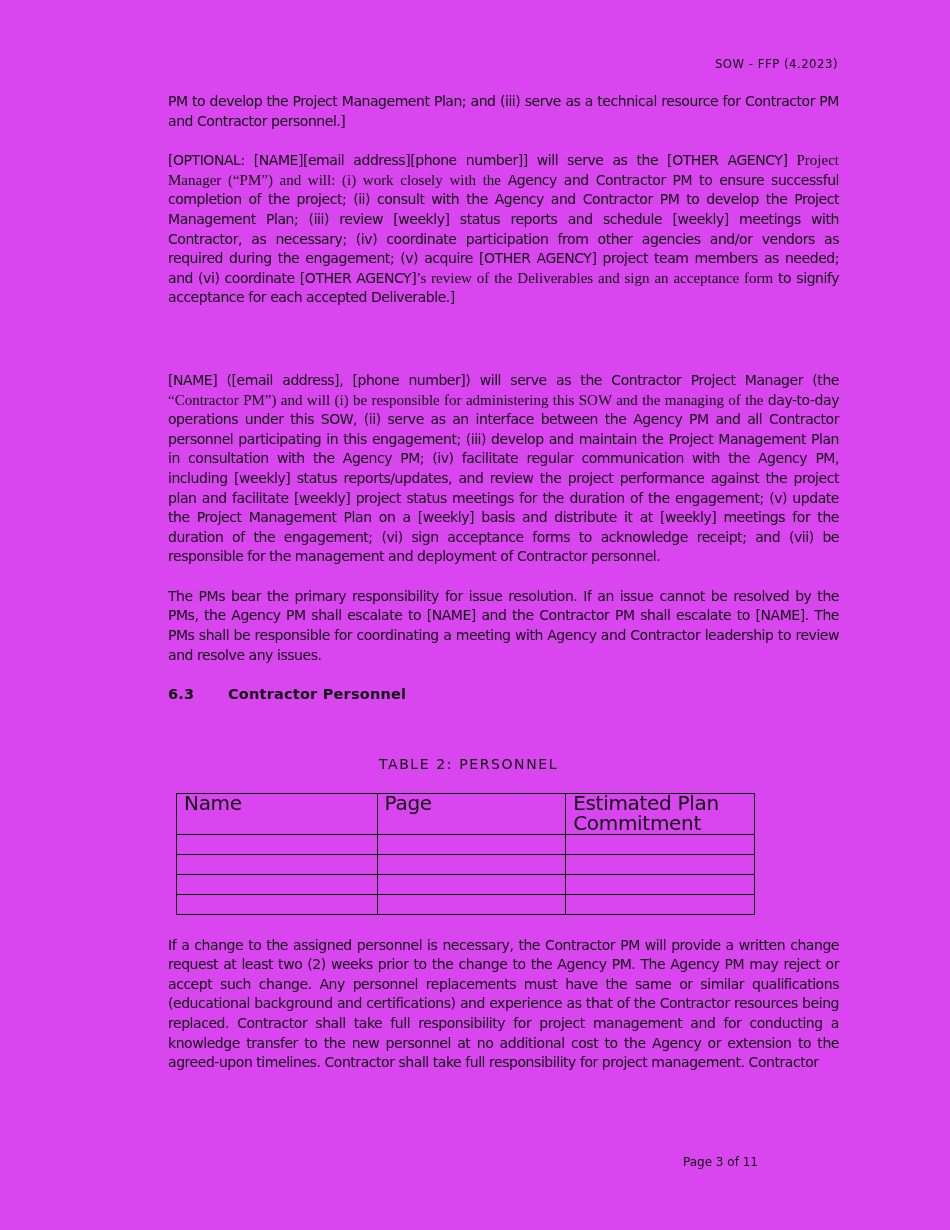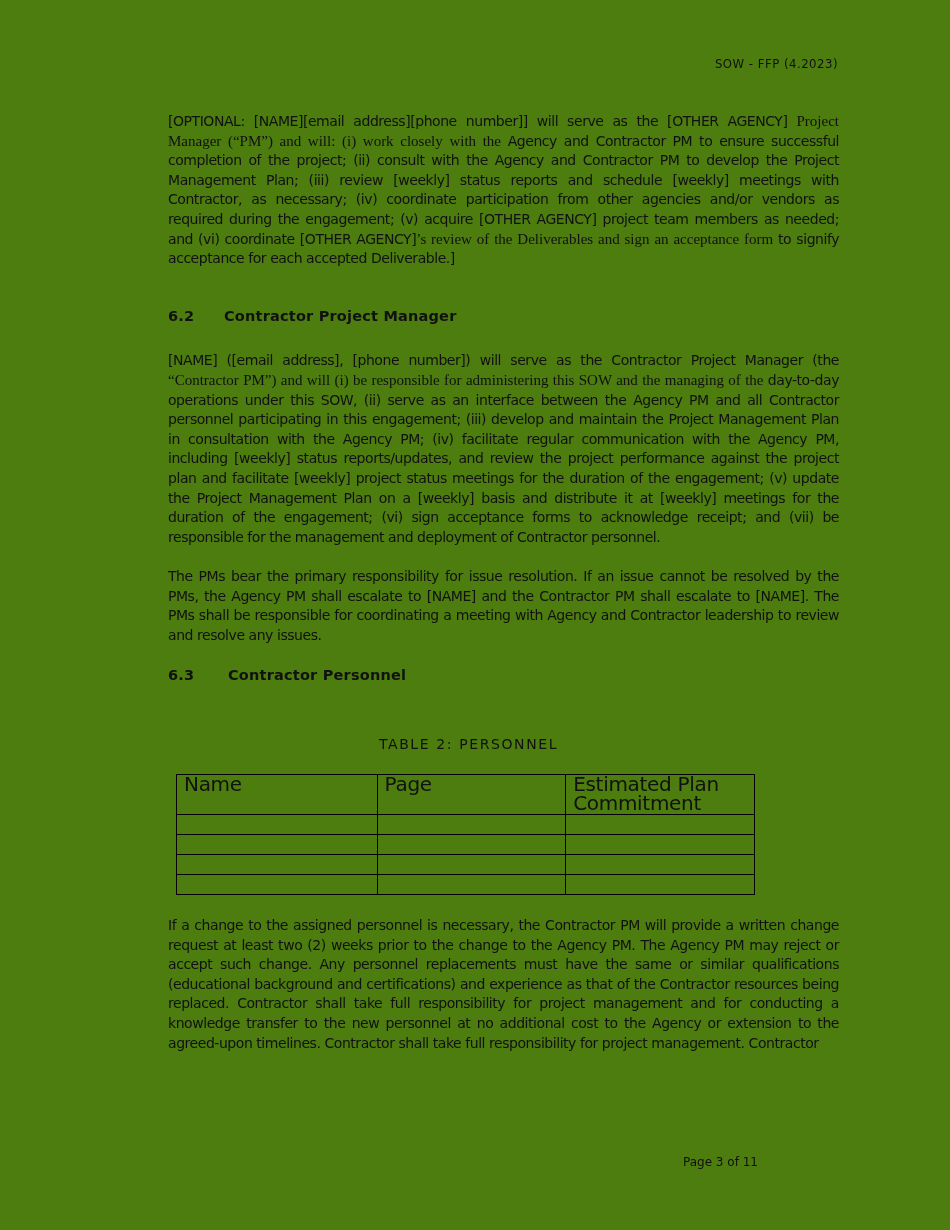--- a/index.html
+++ b/index.html
@@ -13,21 +13,21 @@
       position: relative;
       overflow: hidden;
       color: #111111;
       font-family: "DejaVu Sans", sans-serif;
     }
     .page {
       position: absolute;
       left: 0; top: 0;
       width: 950px;
       height: 1230px;
-      background: #4d7c0f;
+      background: #d946ef;
     }
     .header-right {
       position: absolute;
       top: 56px;
       right: 112px;
       font-size: 13px;
       letter-spacing: 0.5px;
       font-family: "DejaVu Sans", sans-serif;
       font-stretch: condensed;
     }
@@ -101,33 +101,30 @@
   </style>
 </head>
 <body>
 
 <div class="page">
 
   <div class="header-right">SOW - FFP (4.2023)</div>
 
   <div class="content">
 
+    <p class="para">PM to develop the Project Management Plan; and (iii) serve as a technical resource for Contractor PM and Contractor personnel.]</p>
 
     <div class="gap-sm"></div>
 
     <p class="para">
       <span>[OPTIONAL: [NAME][email address][phone number]] will serve as the [OTHER AGENCY] </span><span class="serif">Project Manager (“PM”) and will: (i) work closely with the </span><span>Agency and Contractor PM to ensure successful completion of the project; (ii) consult with the Agency and Contractor PM to develop the Project Management Plan; (iii) review [weekly] status reports and schedule [weekly] meetings with Contractor, as necessary; (iv) coordinate participation from other agencies and/or vendors as required during the engagement; (v) acquire [OTHER AGENCY] project team members as needed; and (vi) coordinate [OTHER AGENCY]</span><span class="serif">’s review of the Deliverables and sign an acceptance form </span><span>to signify acceptance for each accepted Deliverable.]</span>
     </p>
 
     <div class="gap-lg"></div>
 
-    <h3 class="heading">
-      <span class="num">6.2</span>
-      <span>Contractor Project Manager</span>
-    </h3>
 
     <div class="gap-sm" style="height:25px"></div>
 
     <p class="para">
       <span>[NAME] ([email address], [phone number]) will serve as the Contractor Project Manager (the </span><span class="serif">“Contractor PM”) and will (i) be responsible for administering this SOW and the managing of the </span><span>day-to-day operations under this SOW, (ii) serve as an interface between the Agency PM and all Contractor personnel participating in this engagement; (iii) develop and maintain the Project Management Plan in consultation with the Agency PM; (iv) facilitate regular communication with the Agency PM, including [weekly] status reports/updates, and review the project performance against the project plan and facilitate [weekly] project status meetings for the duration of the engagement; (v) update the Project Management Plan on a [weekly] basis and distribute it at [weekly] meetings for the duration of the engagement; (vi) sign acceptance forms to acknowledge receipt; and (vii) be responsible for the management and deployment of Contractor personnel.</span>
     </p>
 
     <div class="gap-sm"></div>
 
     <p class="para">The PMs bear the primary responsibility for issue resolution. If an issue cannot be resolved by the PMs, the Agency PM shall escalate to [NAME] and the Contractor PM shall escalate to [NAME]. The PMs shall be responsible for coordinating a meeting with Agency and Contractor leadership to review and resolve any issues.</p>

